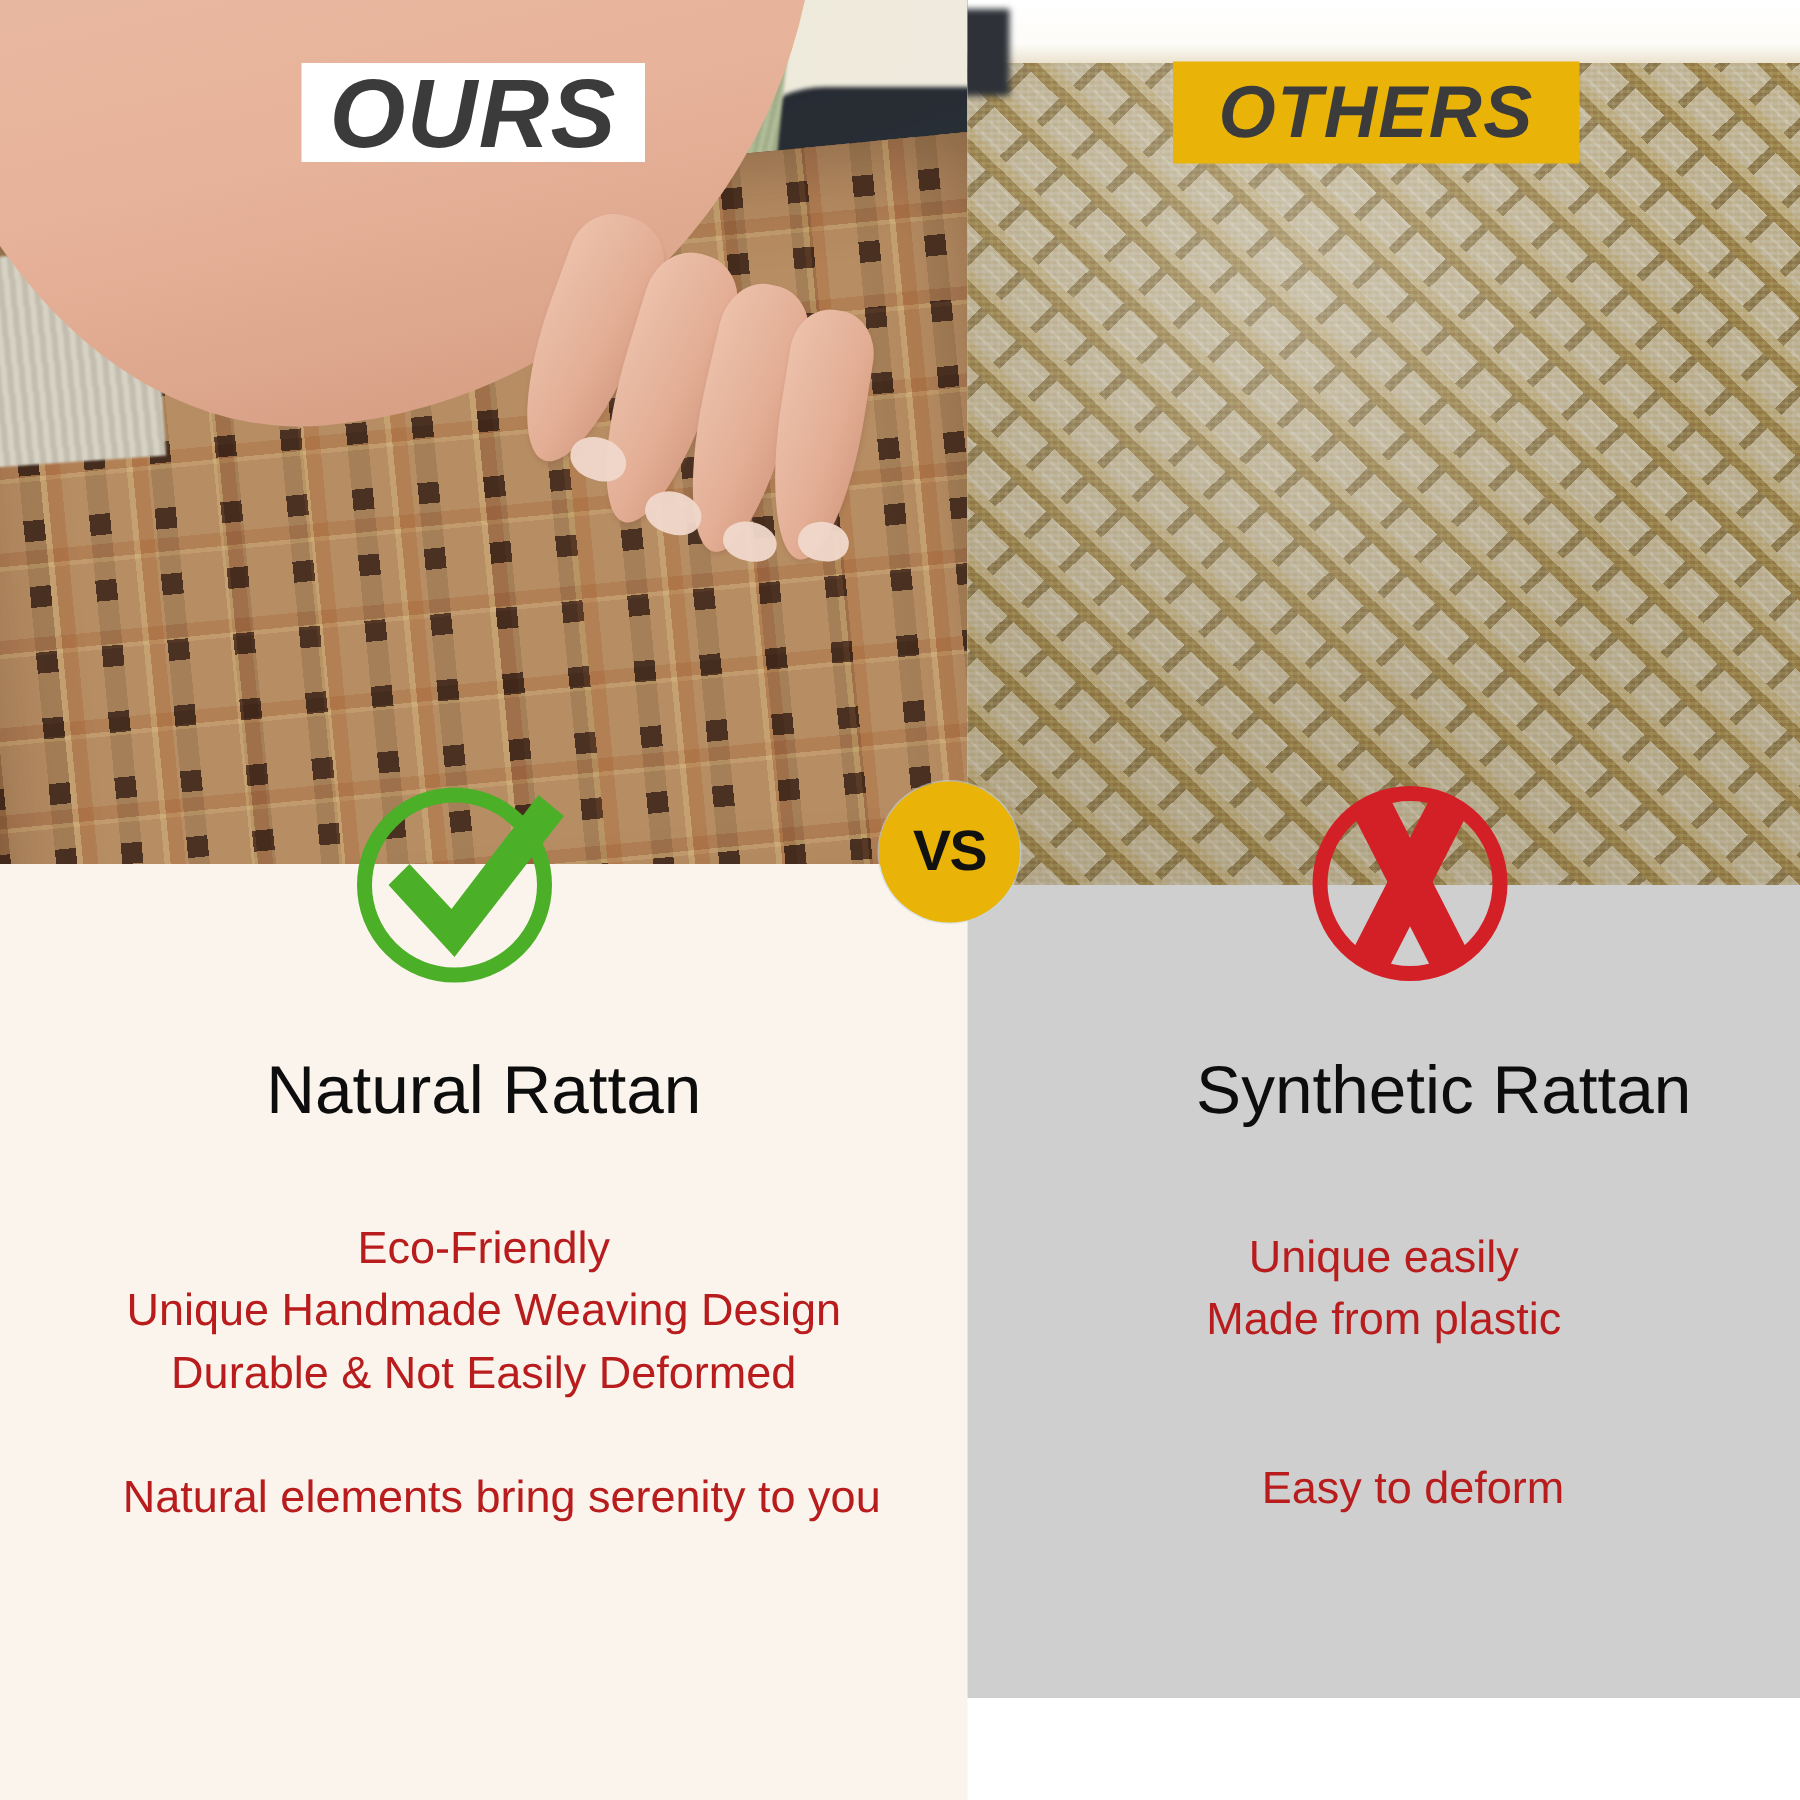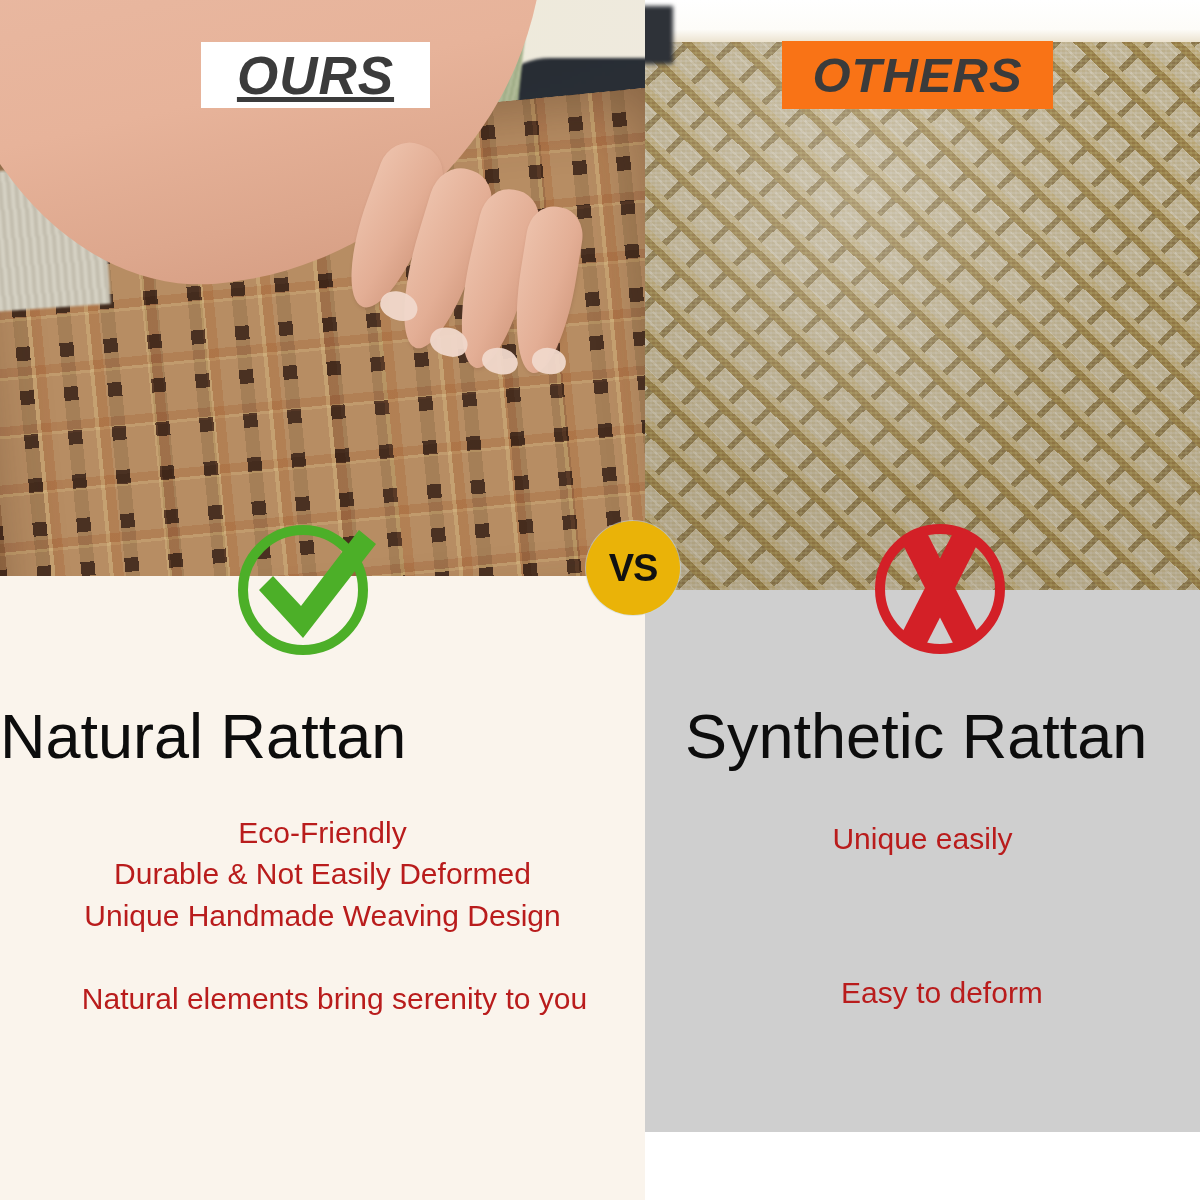--- a/index.html
+++ b/index.html
@@ -216,30 +216,30 @@
     justify-content: center;
   }
   .plate-ours {
     left: 201px; top: 42px;
     width: 229px; height: 66px;
     background: #ffffff;
   }
   .plate-others {
     left: 782px; top: 41px;
     width: 271px; height: 68px;
-    background: #f97316;
+    background: #eab308;
   }
   .plate-text {
     font-weight: bold;
     font-style: italic;
     color: #3b3b3b;
     letter-spacing: 1px;
     line-height: 1;
   }
-  .plate-ours .plate-text { font-size: 53px; text-decoration: underline; }
+  .plate-ours .plate-text { font-size: 65px; }
   .plate-others .plate-text { font-size: 49px; }
 
   
   .badge-check {
     position: absolute;
     left: 233px; top: 514px;
     width: 148px; height: 148px;
   }
   .badge-cross {
     position: absolute;
@@ -261,22 +261,22 @@
     font-size: 38px;
     font-weight: bold;
     color: #111111;
     letter-spacing: -1px;
     line-height: 1;
   }
 
   
   .col-title {
     position: absolute;
-    text-align: left;
-    font-size: 63px;
+    text-align: center;
+    font-size: 45px;
     font-weight: normal;
     color: #0d0d0d;
     line-height: 1.1;
     white-space: nowrap;
   }
   .title-left  { left: 0;     top: 702px; width: 645px; }
   .title-right { left: 645px; top: 702px; width: 555px; padding-left: 40px; }
 
   .col-body {
     position: absolute;
@@ -353,29 +353,30 @@
 
   <div class="vs-circle">
     <span class="vs-text">VS</span>
   </div>
 
   <div class="col-title title-left">Natural Rattan</div>
   <div class="col-title title-right">Synthetic Rattan</div>
 
   <div class="col-body body-left-a">
     <span class="line">Eco-Friendly</span>
+    <span class="line">Unique Handmade Weaving Design</span>
     <span class="line">Durable &amp; Not Easily Deformed</span>
-    <span class="line">Unique Handmade Weaving Design</span>
   </div>
 
   <div class="col-body body-left-b">
     <span class="line">Natural elements bring serenity to you</span>
   </div>
 
   <div class="col-body body-right-a">
     <span class="line">Unique easily</span>
+    <span class="line">Made from plastic</span>
   </div>
 
   <div class="col-body body-right-b">
     <span class="line">Easy to deform</span>
   </div>
 
 </div>
 
 </body></html>

